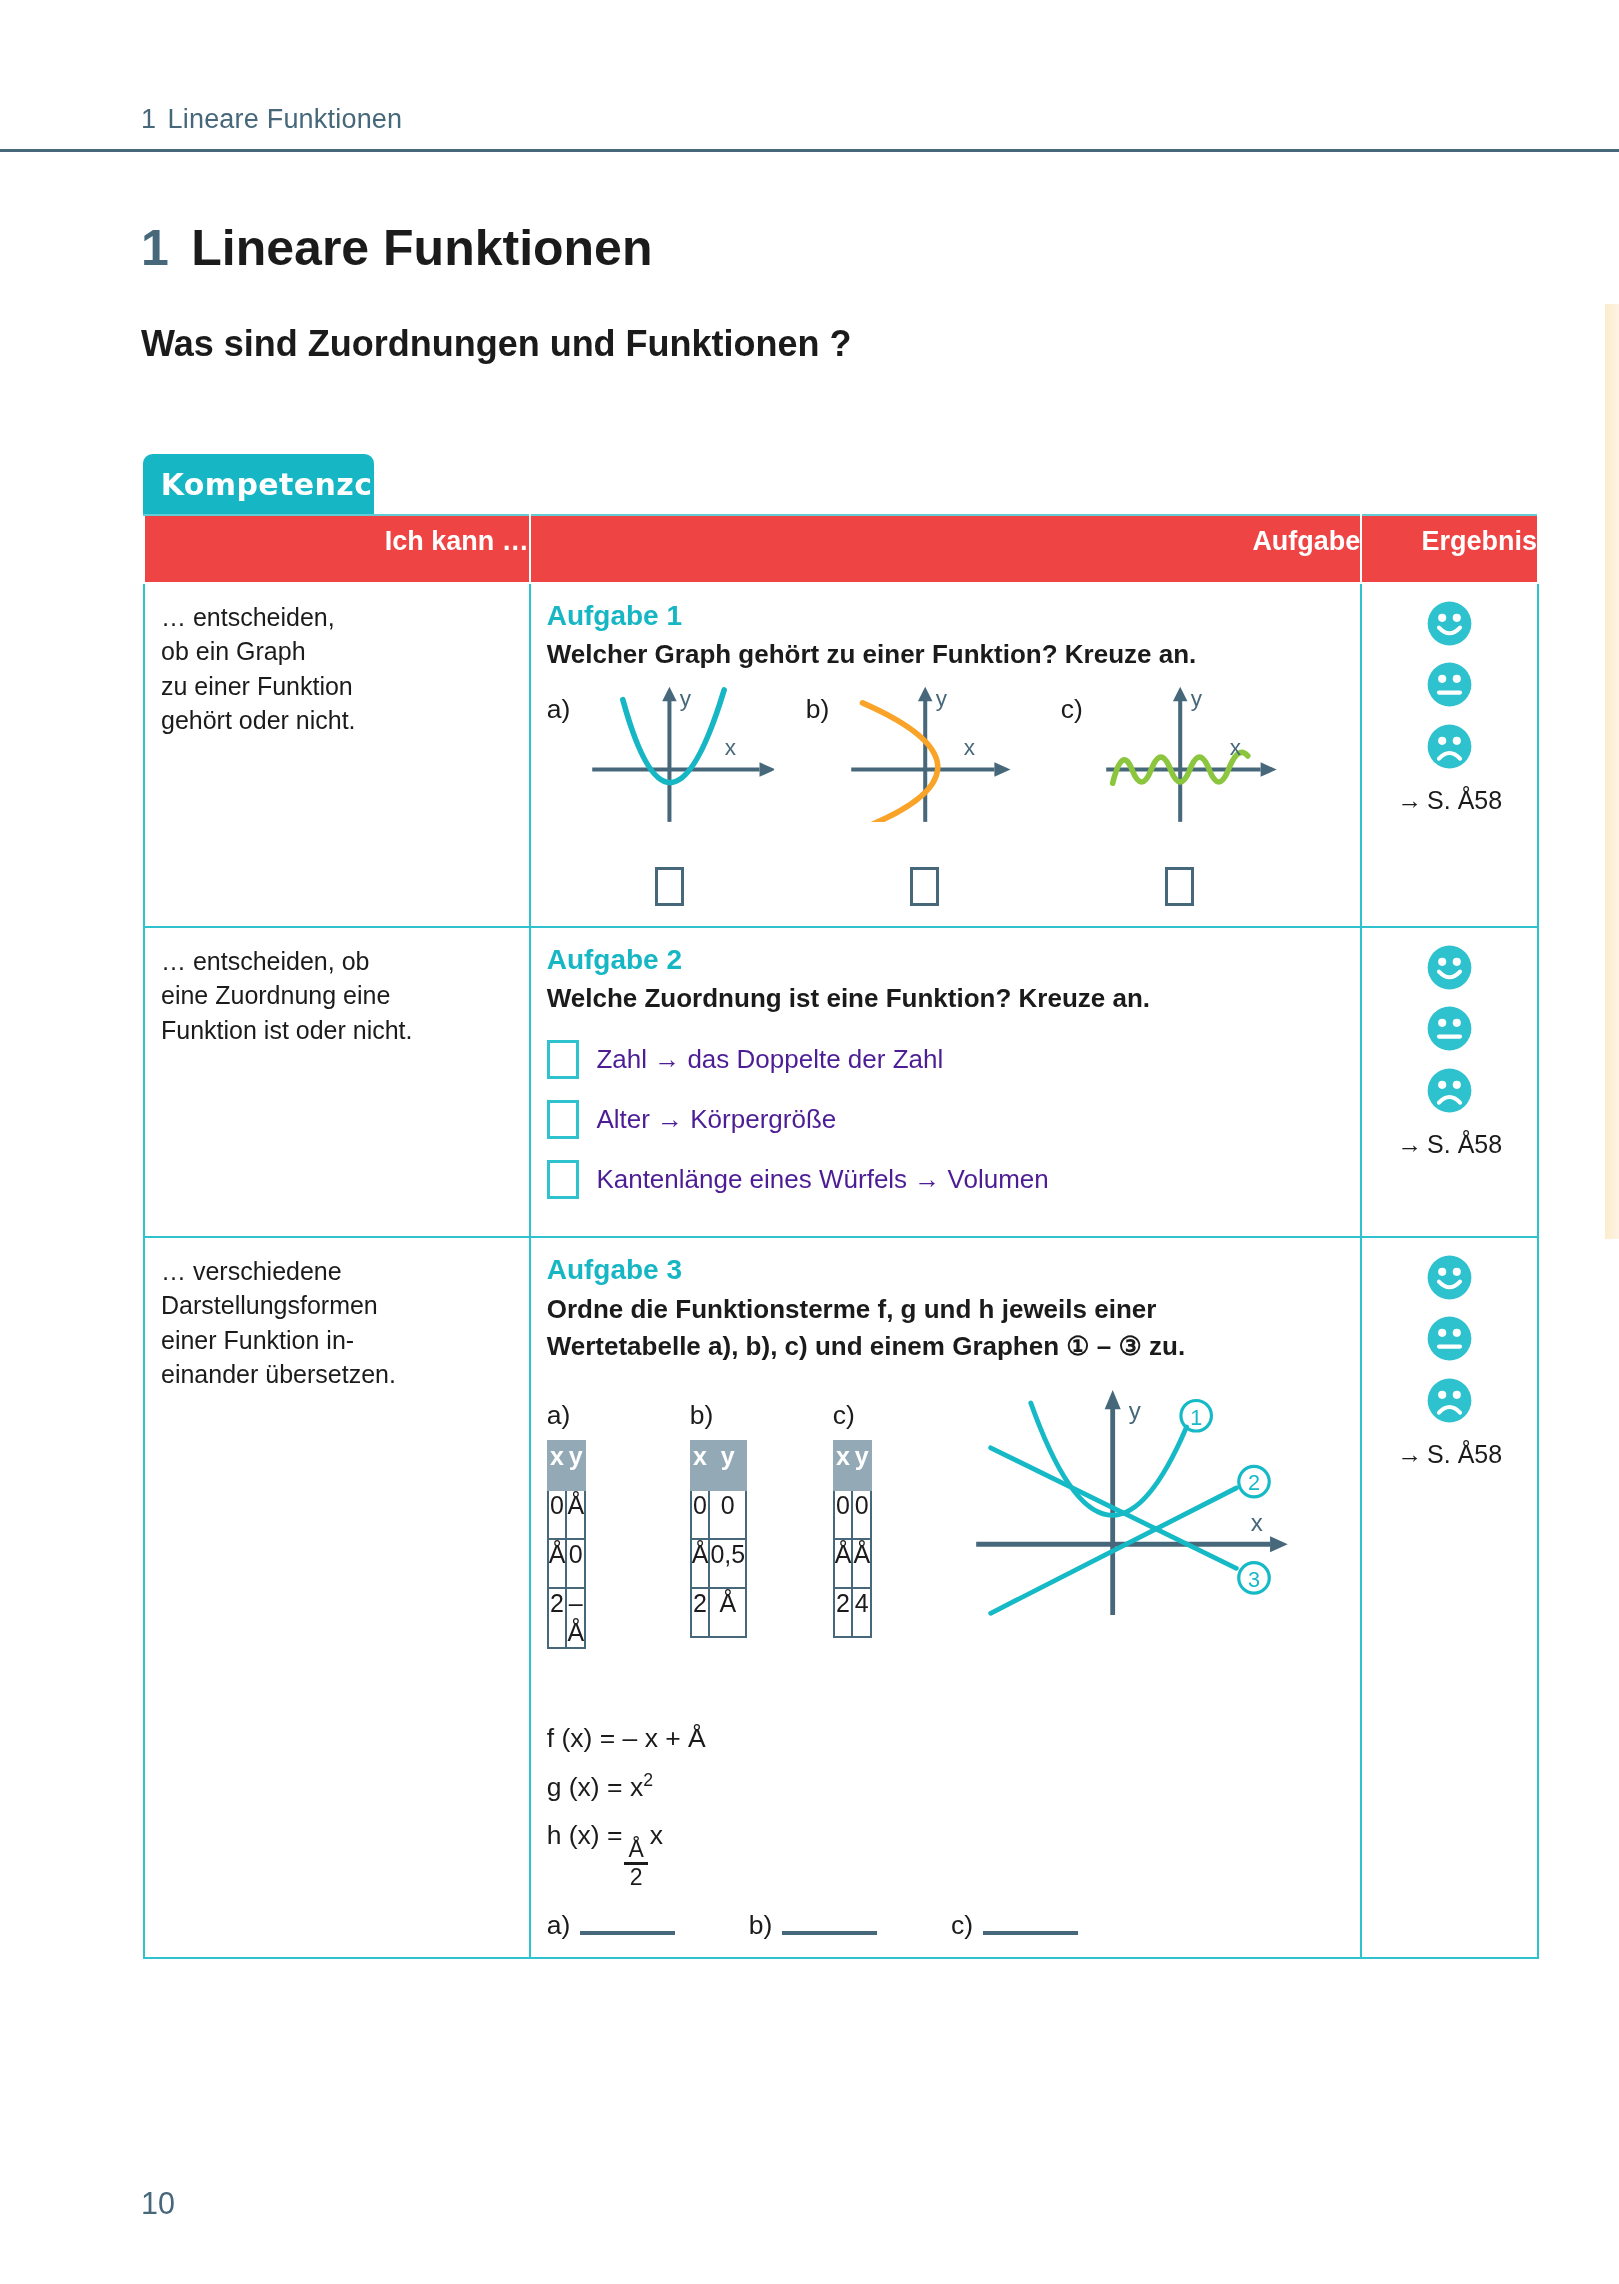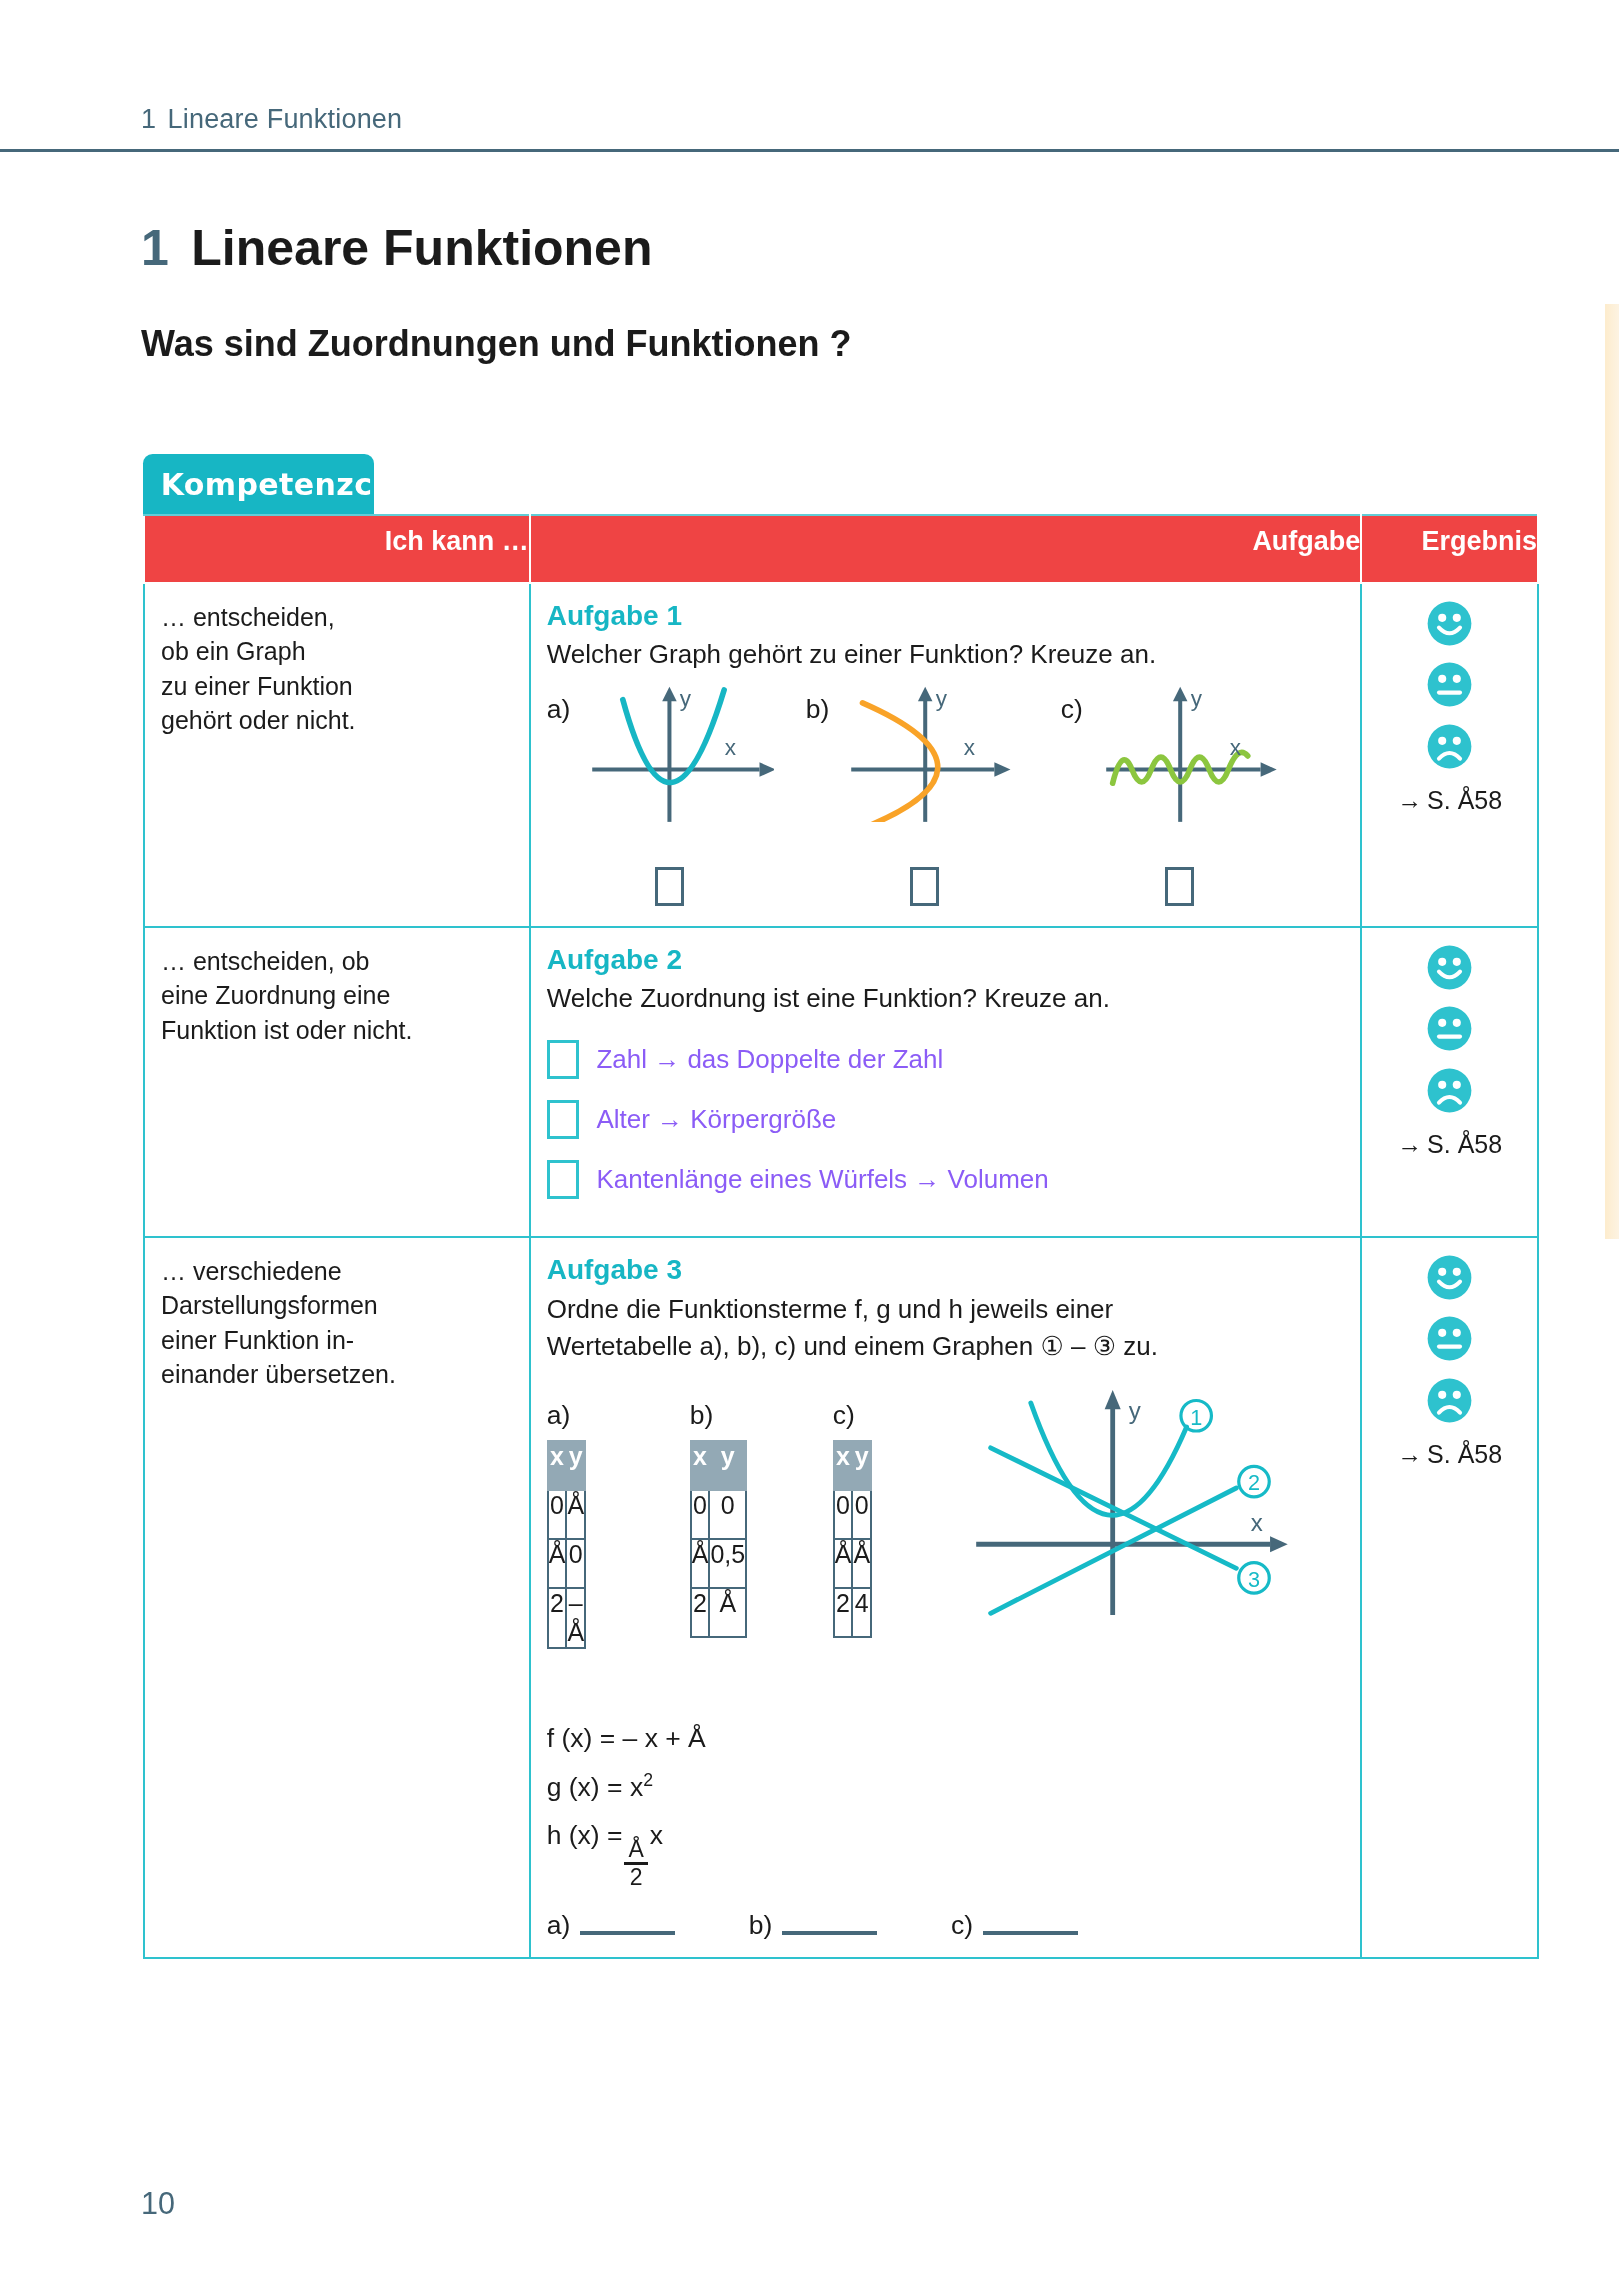--- a/index.html
+++ b/index.html
@@ -94,21 +94,21 @@
   }
   .cell-erg{
     padding:17.7px 0 8px 0;
     text-align:center;
   }
 
   .task-title{
     color:#17b6c4;font-size:28px;font-weight:bold;margin-bottom:4.8px;
   }
   .task-text{
-    font-size:26px;line-height:1.42;color:#1b1b1b;
+    font-size:26px;line-height:1.42;color:#1b1b1b;font-weight:bold;
   }
 
   
   .smileys{display:flex;flex-direction:column;align-items:center;gap:14.5px;}
   .smiley{display:block;}
   .seitenref{
     font-size:25px;color:#1b1b1b;margin-top:16px;white-space:nowrap;
   }
   .seitenref .arw{margin-right:4.8px;}
 
@@ -127,21 +127,21 @@
 
   
   .opts{margin-top:22.5px;}
   .opt{
     display:flex;align-items:center;gap:17.7px;margin-bottom:21px;
   }
   .cbox-tl{
     width:32px;height:39px;border:3.2px solid #2ec2ce;background:#fff;
     box-sizing:border-box;flex:0 0 auto;
   }
-  .opt-label{font-size:26px;color:#8b5cf6;}
+  .opt-label{font-size:26px;color:#4c1d95;}
 
   
   .a3-area{position:relative;height:346px;margin-top:9.6px;}
   .vt-wrap{position:absolute;top:29px;}
   .vt-cap{font-size:26.5px;color:#1b1b1b;position:absolute;top:-3.2px;left:0;}
   .vtable{
     position:absolute;top:37px;left:0;
     border-collapse:collapse;
   }
   .vtable td,.vtable th{

